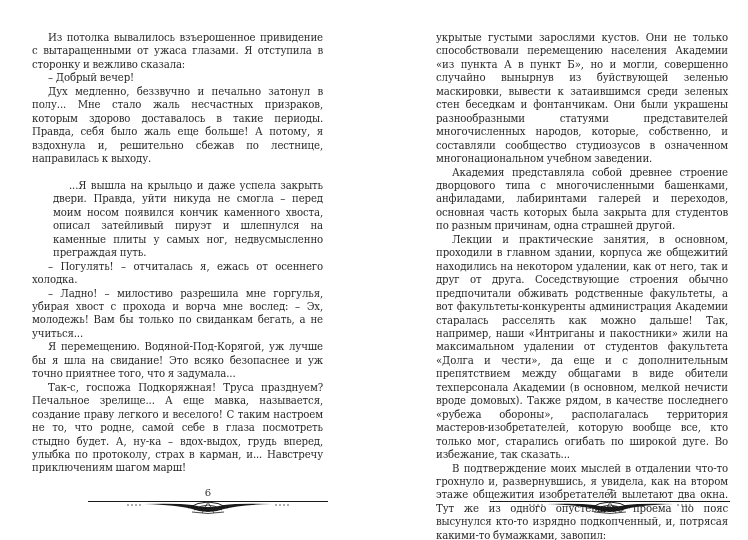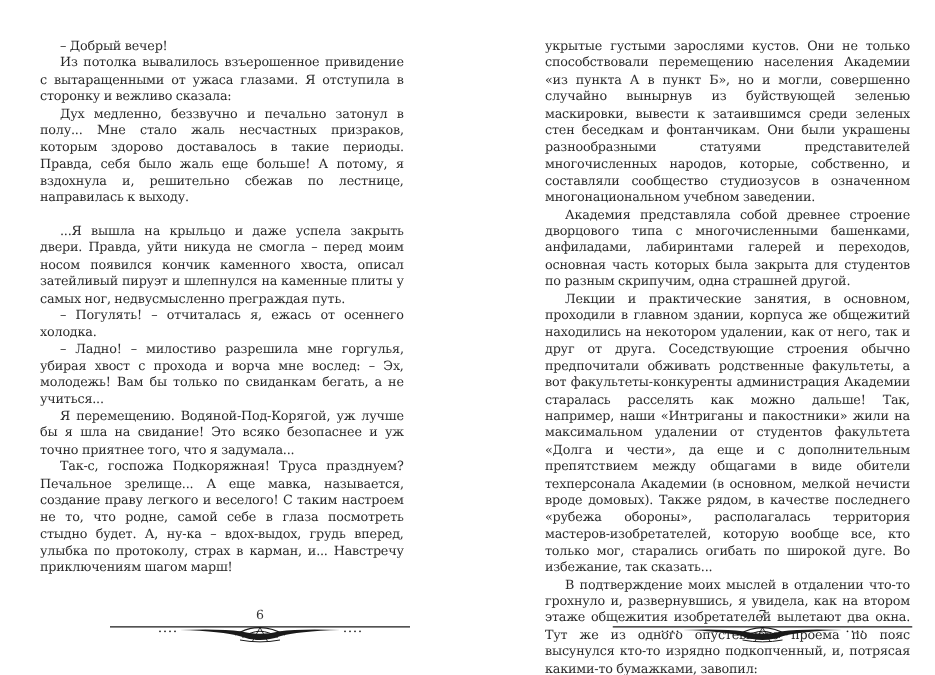--- a/index.html
+++ b/index.html
@@ -16,41 +16,41 @@
     line-height: 13.45px;
     color: #2a2a2a;
     text-align: justify;
     letter-spacing: -0.15px;
     word-spacing: -0.2px;
   }
   .page.left .text-block { left: 32px; width: 291px; }
   .page.right .text-block { left: 40px; width: 292px; }
   .text-block p { margin: 0; text-indent: 16px; hyphens: manual; }
   .text-block p.noindent { text-indent: 0; }
-  .text-block p.gap-before { margin-top: 13.4px; }
+  .text-block p.gap-before { margin-top: 13.4px; margin-left: 21px; }
   .footer { position: absolute; top: 487px; width: 240px; height: 28px; }
   .page.left .footer { left: 88px; }
   .page.right .footer { left: 94px; }
   .page-number {
     position: absolute; top: 0; left: 0; width: 100%;
     text-align: center;
     font-family: "DejaVu Serif", serif;
     font-size: 10px; color: #333;
   }
   .ornament { position: absolute; top: 12px; left: 0; width: 240px; height: 16px; }
 </style>
 </head>
 <body>
 
 <div class="spread">
 
   <div class="page left">
     <div class="text-block">
+      <p>Из потолка вывалилось взъерошенное привидение с вытаращенными от ужаса глазами. Я отступила в сторонку и вежливо сказала:</p>
       <p>– Добрый вечер!</p>
-      <p>Из потолка вывалилось взъерошенное привидение с вытаращенными от ужаса глазами. Я отступила в сторонку и вежливо сказала:</p>
       <p>Дух медленно, беззвучно и печально затонул в полу... Мне стало жаль несчастных призраков, которым здорово доставалось в такие периоды. Правда, себя было жаль еще больше! А потому, я вздохнула и, решительно сбежав по лестнице, направилась к выходу.</p>
       <p class="gap-before">...Я вышла на крыльцо и даже успела закрыть двери. Правда, уйти никуда не смогла – перед моим носом появился кончик каменного хвоста, описал затейливый пируэт и шлепнулся на каменные плиты у самых ног, недвусмысленно преграждая путь.</p>
       <p>– Погулять! – отчиталась я, ежась от осеннего холодка.</p>
       <p>– Ладно! – милостиво разрешила мне горгулья, убирая хвост с прохода и ворча мне вослед: – Эх, молодежь! Вам бы только по свиданкам бегать, а не учиться...</p>
       <p>Я перемещению. Водяной-Под-Корягой, уж лучше бы я шла на свидание! Это всяко безопаснее и уж точно приятнее того, что я задумала...</p>
       <p>Так-с, госпожа Подкоряжная! Труса празднуем? Печальное зрелище... А еще мавка, называется, создание праву легкого и веселого! С таким настроем не то, что родне, самой себе в глаза посмотреть стыдно будет. А, ну-ка – вдох-выдох, грудь вперед, улыбка по протоколу, страх в карман, и... Навстречу приключениям шагом марш!</p>
 
     </div>
     <div class="footer">
       <div class="page-number">6</div>
@@ -71,21 +71,21 @@
         <path d="M106 11 Q113 6 120 6 Q127 6 134 11" fill="none" stroke="#1a1a1a" stroke-width="0.8"></path>
         <path d="M120 3 L114 14 M120 3 L126 14" fill="none" stroke="#1a1a1a" stroke-width="0.7"></path>
         <path d="M104 13 Q120 16 136 13" fill="none" stroke="#1a1a1a" stroke-width="0.8"></path>
       </svg>
     </div>
   </div>
 
   <div class="page right">
     <div class="text-block">
       <p class="noindent">укрытые густыми зарослями кустов. Они не только способствовали перемещению населения Академии «из пункта А в пункт Б», но и могли, совершенно случайно вынырнув из буйствующей зеленью маскировки, вывести к затаившимся среди зеленых стен беседкам и фонтанчикам. Они были украшены разнообразными статуями представителей многочисленных народов, которые, собственно, и составляли сообщество студиозусов в означенном многонациональном учебном заведении.</p>
-      <p>Академия представляла собой древнее строение дворцового типа с многочисленными башенками, анфиладами, лабиринтами галерей и переходов, основная часть которых была закрыта для студентов по разным скрипучим, одна страшней другой.</p>
+      <p>Академия представляла собой древнее строение дворцового типа с многочисленными башенками, анфиладами, лабиринтами галерей и переходов, основная часть которых была закрыта для студентов по разным причинам, одна страшней другой.</p>
       <p>Лекции и практические занятия, в основном, проходили в главном здании, корпуса же общежитий находились на некотором удалении, как от него, так и друг от друга. Соседствующие строения обычно предпочитали обживать родственные факультеты, а вот факультеты-конкуренты администрация Академии старалась расселять как можно дальше! Так, например, наши «Интриганы и пакостники» жили на максимальном удалении от студентов факультета «Долга и чести», да еще и с дополнительным препятствием между общагами в виде обители техперсонала Академии (в основном, мелкой нечисти вроде домовых). Также рядом, в качестве последнего «рубежа обороны», располагалась территория мастеров-изобретателей, которую вообще все, кто только мог, старались огибать по широкой дуге. Во избежание, так сказать...</p>
       <p>В подтверждение моих мыслей в отдалении что-то грохнуло и, развернувшись, я увидела, как на втором этаже общежития изобретателей вылетают два окна. Тут же из одного опустевшего проема по пояс высунулся кто-то изрядно подкопченный, и, потрясая какими-то бумажками, завопил:</p>
 
     </div>
     <div class="footer">
       <div class="page-number">7</div>
       <svg class="ornament" viewBox="0 0 240 16" xmlns="http://www.w3.org/2000/svg">
         <line x1="0" y1="2.5" x2="240" y2="2.5" stroke="#1a1a1a" stroke-width="1"></line>
         <g fill="#1a1a1a">
           <circle cx="40" cy="6" r="0.7"></circle>

